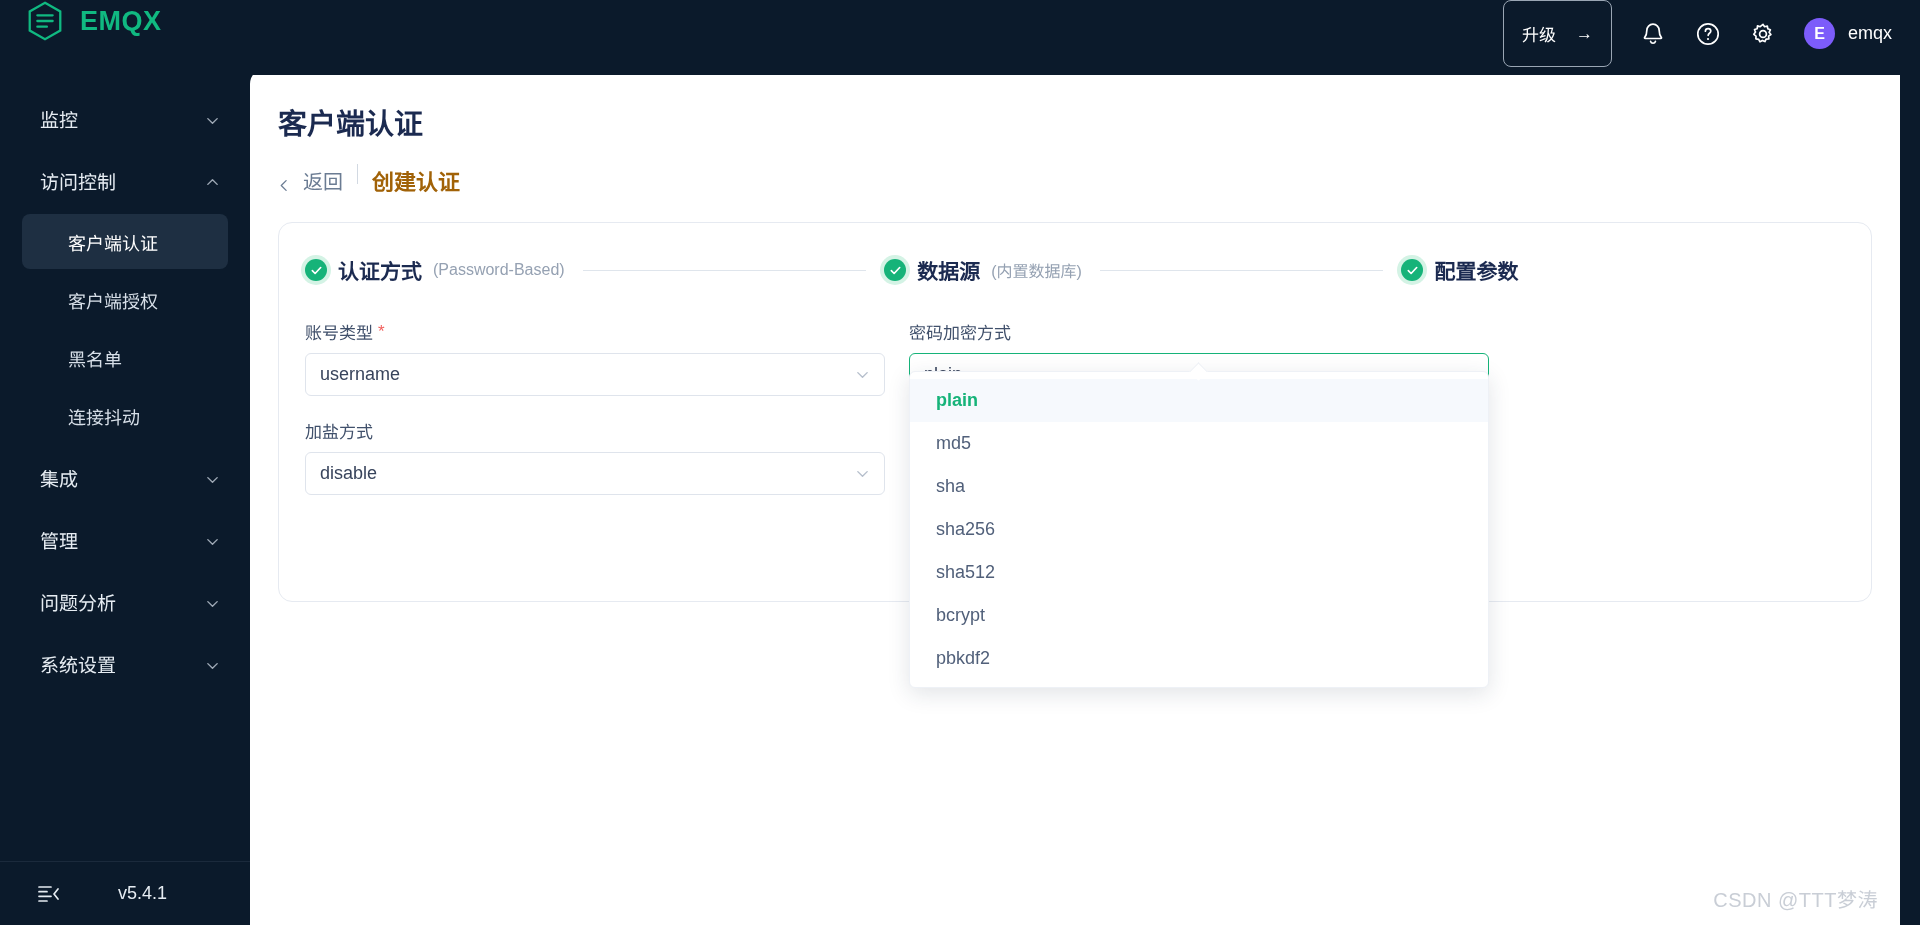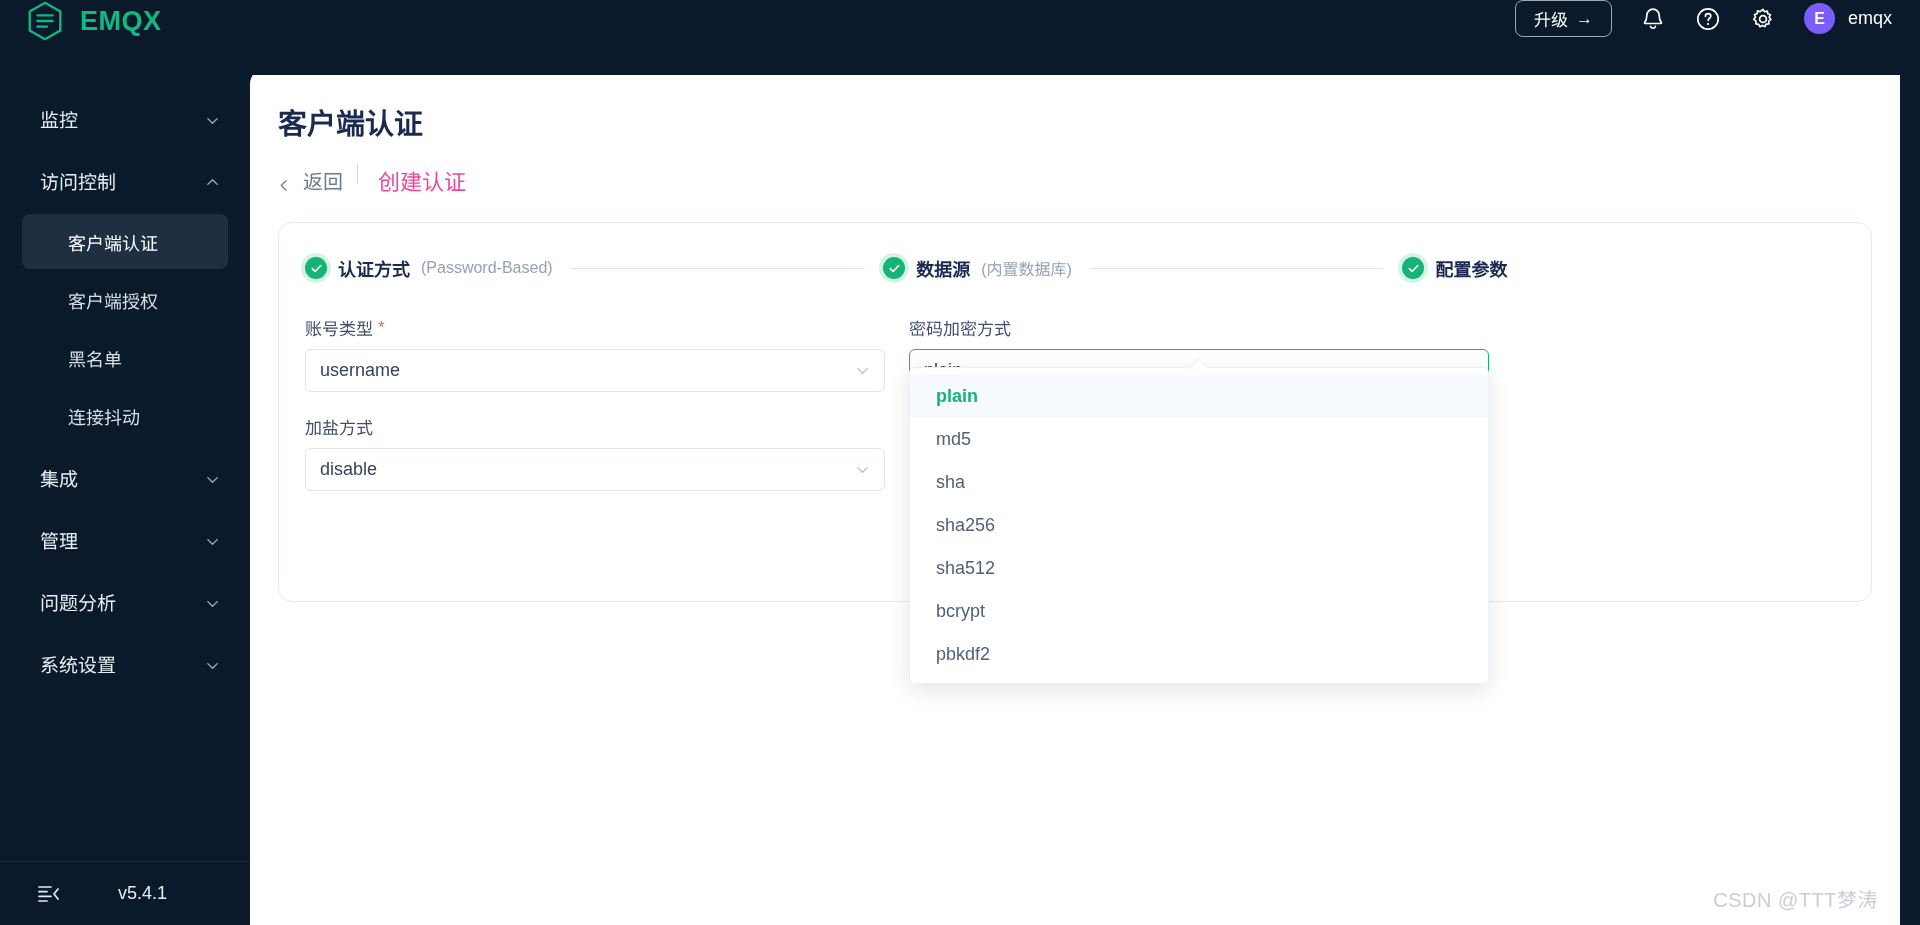--- a/index.html
+++ b/index.html
@@ -23,24 +23,24 @@
   #brand { display: flex; align-items: center; gap: 14px; margin-left: 24px; }
   #brand .logo-hex { width: 42px; height: 42px; display: block; }
   #brand .brand-text {
     color: #10b981; font-size: 27px; font-weight: 700; letter-spacing: .5px;
   }
   #top-right {
     margin-left: auto; margin-right: 28px;
     display: flex; align-items: center; gap: 27px;
   }
   .upgrade-btn {
-    display: flex; align-items: center; gap: 8px;
+    display: flex; align-items: center; gap: 20px;
     border: 1px solid #9aa6b4; border-radius: 8px;
     color: #ffffff; font-size: 17px;
-    padding: 5px 18px; background: transparent; cursor: pointer;
+    padding: 20px 18px; background: transparent; cursor: pointer;
     white-space: nowrap;
     margin-left: 21px;
   }
   .upgrade-btn .arrow { font-size: 17px; line-height: 1; }
   .top-icon { width: 28px; height: 28px; color: #ffffff; cursor: pointer; display: block; }
   #avatar-wrap { display: flex; align-items: center; gap: 13px; cursor: pointer; }
   #avatar {
     width: 31px; height: 31px; border-radius: 50%;
     background: #7c5cfa; color: #fff;
     display: flex; align-items: center; justify-content: center;
@@ -88,41 +88,41 @@
     color: #1b2a50; font-size: 29px; font-weight: 700;
     margin: 32px 0 0 28px;
   }
   #breadcrumb {
     display: flex; gap: 4px;
     margin: 22px 0 0 28px; font-size: 20px;
   }
   #breadcrumb .back-link { display: flex; align-items: center; gap: 12px; color: #6b7c93; cursor: pointer; }
   #breadcrumb .back-chev { width: 13px; height: 13px; }
   #breadcrumb .sep { width: 1px; height: 20px; background: #d2d9e2; margin: 0 10px; }
-  #breadcrumb .current { color: #ec4899; font-weight: 400; font-size: 22px; margin-left: 6px; }
+  #breadcrumb .current { color: #a16207; font-weight: 700; font-size: 22px; }
 
   
   #card {
     margin: 26px 28px 0 28px;
     border: 1px solid #e6eaf1; border-radius: 14px;
     background: #fff; height: 380px; position: relative;
     padding: 28px 22px 0 22px;
   }
 
   
   #steps { display: flex; align-items: center; padding: 4px 0 0 4px; }
   .step { display: flex; align-items: center; gap: 11px; white-space: nowrap; }
   .step-circle {
     width: 22px; height: 22px; border-radius: 50%;
     background: #16b379; box-shadow: 0 0 0 4px #d4f3e5;
     display: flex; align-items: center; justify-content: center;
     flex: none;
   }
   .step-circle svg { width: 13px; height: 13px; }
-  .step-title { color: #1b2a50; font-size: 18px; font-weight: 700; }
+  .step-title { color: #1b2a50; font-size: 21px; font-weight: 700; }
   .step-sub { color: #95a1b2; font-size: 16px; }
   .step-line { height: 1px; background: #dfe5ec; flex: 1; min-width: 110px; margin: 0 18px; }
 
   
   #form { display: flex; flex-wrap: wrap; margin-top: 34px; padding-left: 4px; }
   .field { width: 580px; margin-right: 24px; margin-bottom: 22px; position: relative; }
   .field-label {
     color: #40506b; font-size: 17px; margin-bottom: 9px;
     display: flex; align-items: center; gap: 5px;
   }

